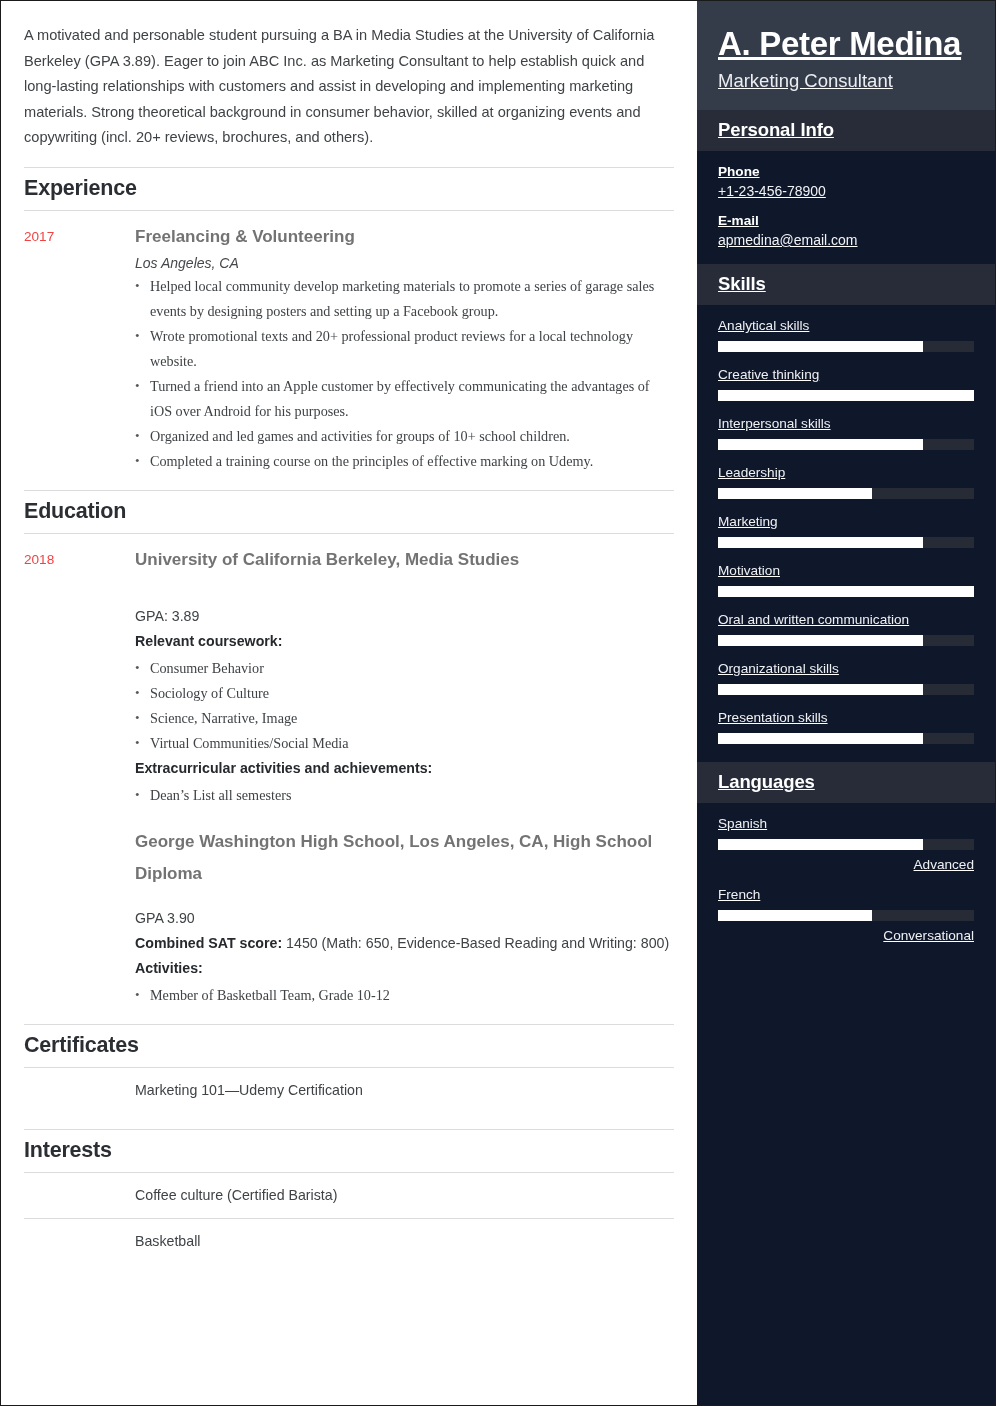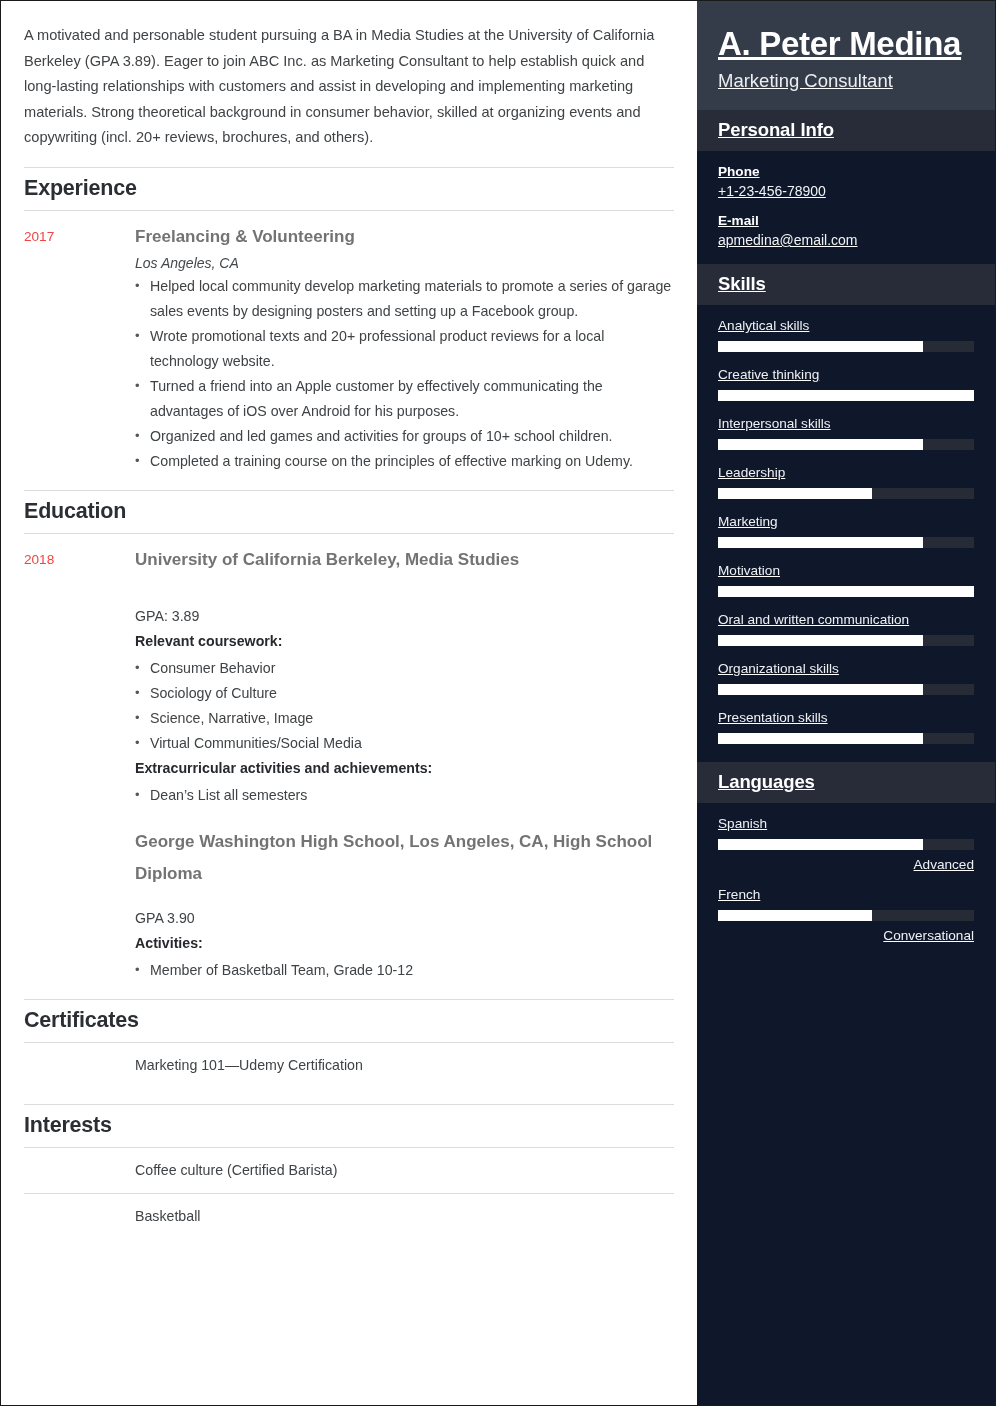--- a/index.html
+++ b/index.html
@@ -84,20 +84,21 @@
     margin: 6px 0 3px 0;
   }
   .entry-spacer {
     height: 32px;
   }
 
   ul.bullets {
     list-style: none;
     margin: 2px 0 0 0;
     padding: 0;
+    font-family: Liberation Serif, serif;
   }
   ul.bullets li {
     position: relative;
     font-size: 14.2px;
     line-height: 25px;
     color: #3f4346;
     padding-left: 15px;
     margin-bottom: 0;
   }
   ul.bullets li::before {
@@ -291,20 +292,21 @@
             <li>Science, Narrative, Image</li>
             <li>Virtual Communities/Social Media</li>
           </ul>
           <p class="label-bold">Extracurricular activities and achievements:</p>
           <ul class="bullets tight">
             <li>Dean’s List all semesters</li>
           </ul>
 
           <h3 class="entry-title multi" style="margin-top:18px;">George Washington High School, Los Angeles, CA, High School Diploma</h3>
           <p class="plain-line" style="margin-top:16px;">GPA 3.90</p>
+          <p class="rich-line"><b>Combined SAT score:</b><span> 1450 (Math: 650, Evidence-Based Reading and Writing: 800)</span></p>
           <p class="label-bold">Activities:</p>
           <ul class="bullets tight">
             <li>Member of Basketball Team, Grade 10-12</li>
           </ul>
         </div>
       </div>
     </div>
 
     <div class="section">
       <h2 class="section-title">Certificates</h2>

